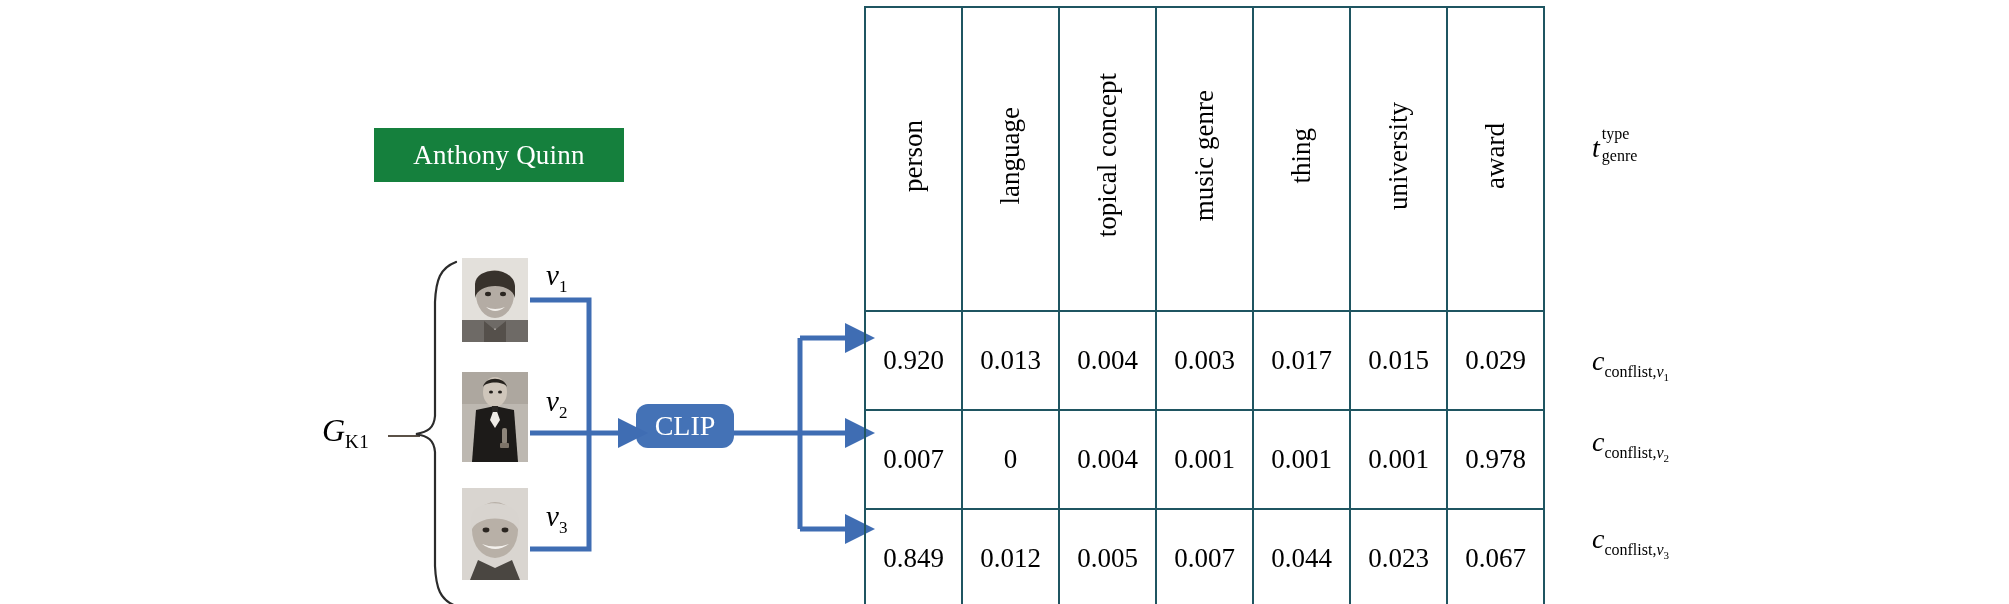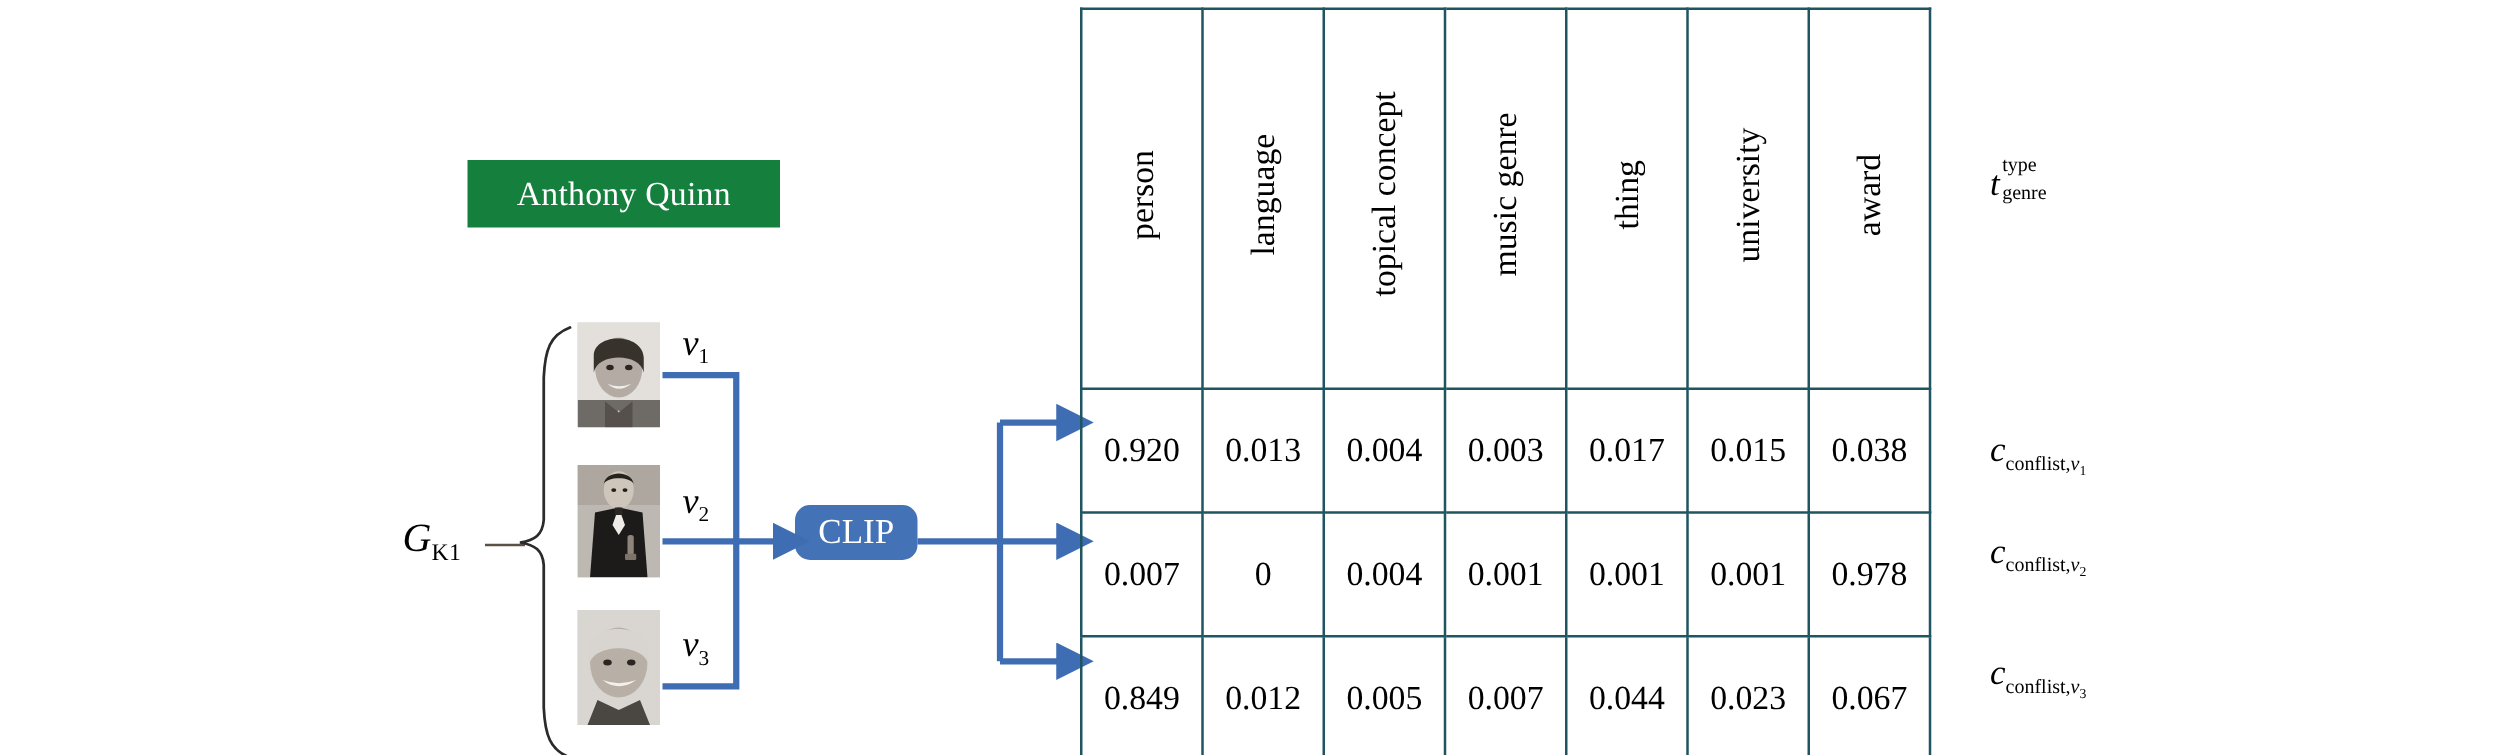--- a/index.html
+++ b/index.html
@@ -316,21 +316,21 @@
         <td><span class="vhead">university</span></td>
         <td><span class="vhead">award</span></td>
       </tr>
       <tr class="data-row">
         <td>0.920</td>
         <td>0.013</td>
         <td>0.004</td>
         <td>0.003</td>
         <td>0.017</td>
         <td>0.015</td>
-        <td>0.038</td>
+        <td>0.029</td>
       </tr>
       <tr class="data-row">
         <td>0.007</td>
         <td>0</td>
         <td>0.004</td>
         <td>0.001</td>
         <td>0.001</td>
         <td>0.001</td>
         <td>0.978</td>
       </tr>

